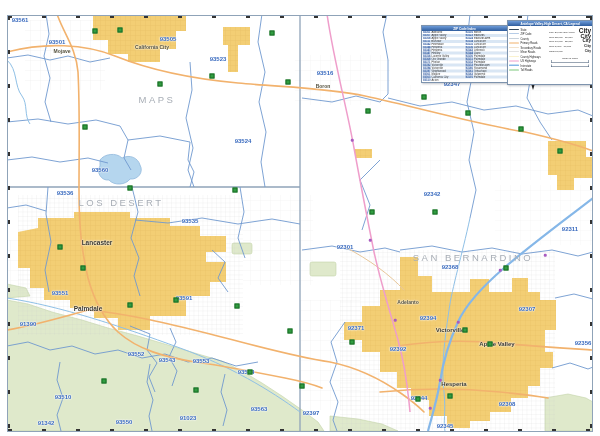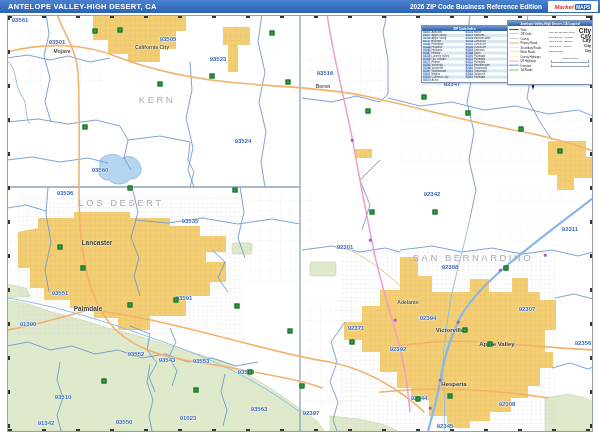--- a/index.html
+++ b/index.html
@@ -60,28 +60,20 @@
   .pop-row .pc{font-weight:bold;color:#222;}
   .scale-wrap{margin-top:4px;}
   .scale-label{font-size:5px;color:#222;text-align:center;}
   .bracket{height:4px;border:1px solid #334a66;border-top:none;margin:1px 4px 4px 4px;}
 </style>
 </head>
 <body>
 
 <div class="page">
 
-  <div class="header">
-    <div class="header-title">ANTELOPE VALLEY-HIGH DESERT, CA</div>
-    <div class="header-edition">2026 ZIP Code Business Reference Edition</div>
-    <div class="logo">
-      <span class="logo-market">Market</span>
-      <span class="logo-maps">MAPS</span>
-    </div>
-  </div>
 
   <div class="map-frame">
     <svg width="584" height="415" viewBox="8 16 584 415">
       <defs>
         <pattern id="tangrid" width="5" height="5" patternUnits="userSpaceOnUse">
           <path d="M0,0H5M0,0V5" stroke="#d9ab4e" stroke-width=".5" fill="none"></path>
         </pattern>
         <pattern id="gridS" width="10" height="10" patternUnits="userSpaceOnUse">
           <path d="M0,0H10M0,0V10" stroke="#cfcfcf" stroke-width=".5" fill="none"></path>
         </pattern>
@@ -188,21 +180,21 @@
         <circle r="1.4" fill="#fff"></circle>
       </g>
     </svg>
 
     <div class="ticks-h" style="top:0"></div>
     <div class="ticks-h" style="bottom:0"></div>
     <div class="ticks-v" style="left:0"></div>
     <div class="ticks-v" style="right:0"></div>
 
     <div id="labels">
-        <div class="county-label" style="left: 149px; top: 83px;">KERN</div>
+        <div class="county-label" style="left: 149px; top: 83px;">MAPS</div>
         <div class="county-label" style="left: 113px; top: 186px;">LOS DESERT</div>
         <div class="county-label" style="left: 465px; top: 241px;">SAN BERNARDINO</div>
         <div class="zip-label" style="left: 12px; top: 4px;">93561</div>
         <div class="zip-label" style="left: 49px; top: 26px;">93501</div>
         <div class="zip-label" style="left: 160px; top: 23px;">93505</div>
         <div class="zip-label" style="left: 210px; top: 43px;">93523</div>
         <div class="zip-label" style="left: 317px; top: 57px;">93516</div>
         <div class="zip-label" style="left: 444px; top: 68px;">92347</div>
         <div class="zip-label" style="left: 235px; top: 125px;">93524</div>
         <div class="zip-label" style="left: 92px; top: 154px;">93560</div>

